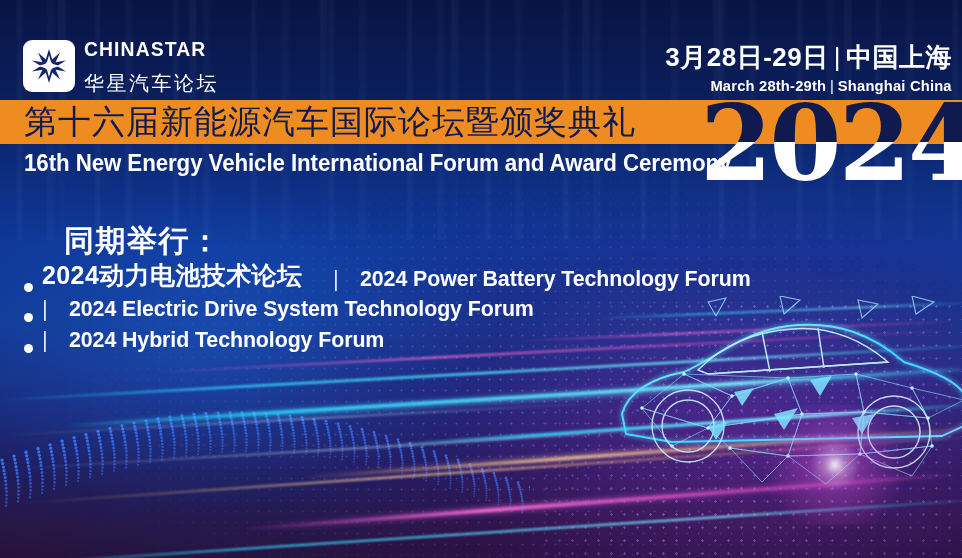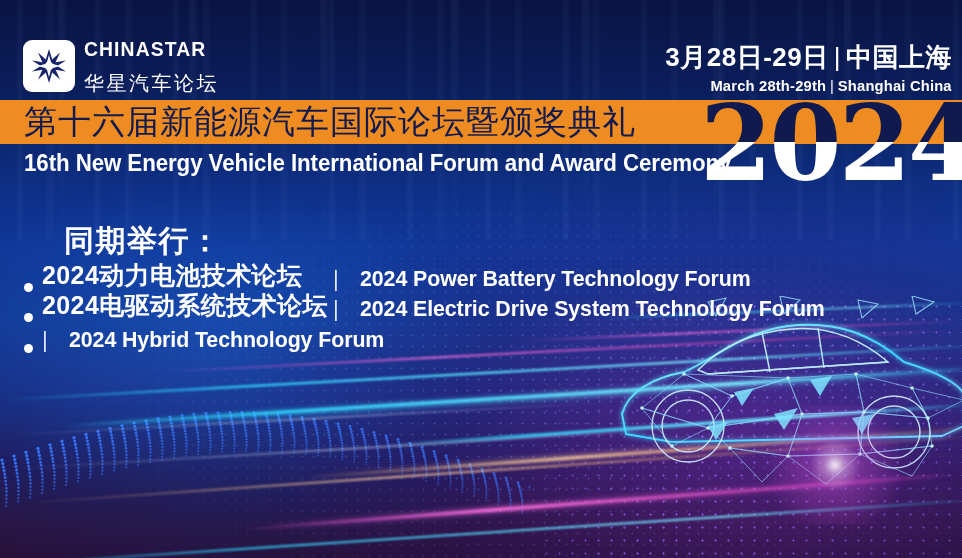--- a/index.html
+++ b/index.html
@@ -984,21 +984,20 @@
 
   <div class="forum-list">
     <div class="forum-row">
       <span class="bullet"></span>
       <span class="f-cn">2024动力电池技术论坛</span>
       <span class="f-pipe">|</span>
       <span class="f-en">2024 Power Battery Technology Forum</span>
     </div>
     <div class="forum-row">
       <span class="bullet"></span>
-      <span class="f-cn">2024电驱动系统技术论坛</span>
       <span class="f-pipe">|</span>
       <span class="f-en">2024 Electric Drive System Technology Forum</span>
     </div>
     <div class="forum-row">
       <span class="bullet"></span>
       <span class="f-pipe">|</span>
       <span class="f-en">2024 Hybrid Technology Forum</span>
     </div>
   </div>
 

